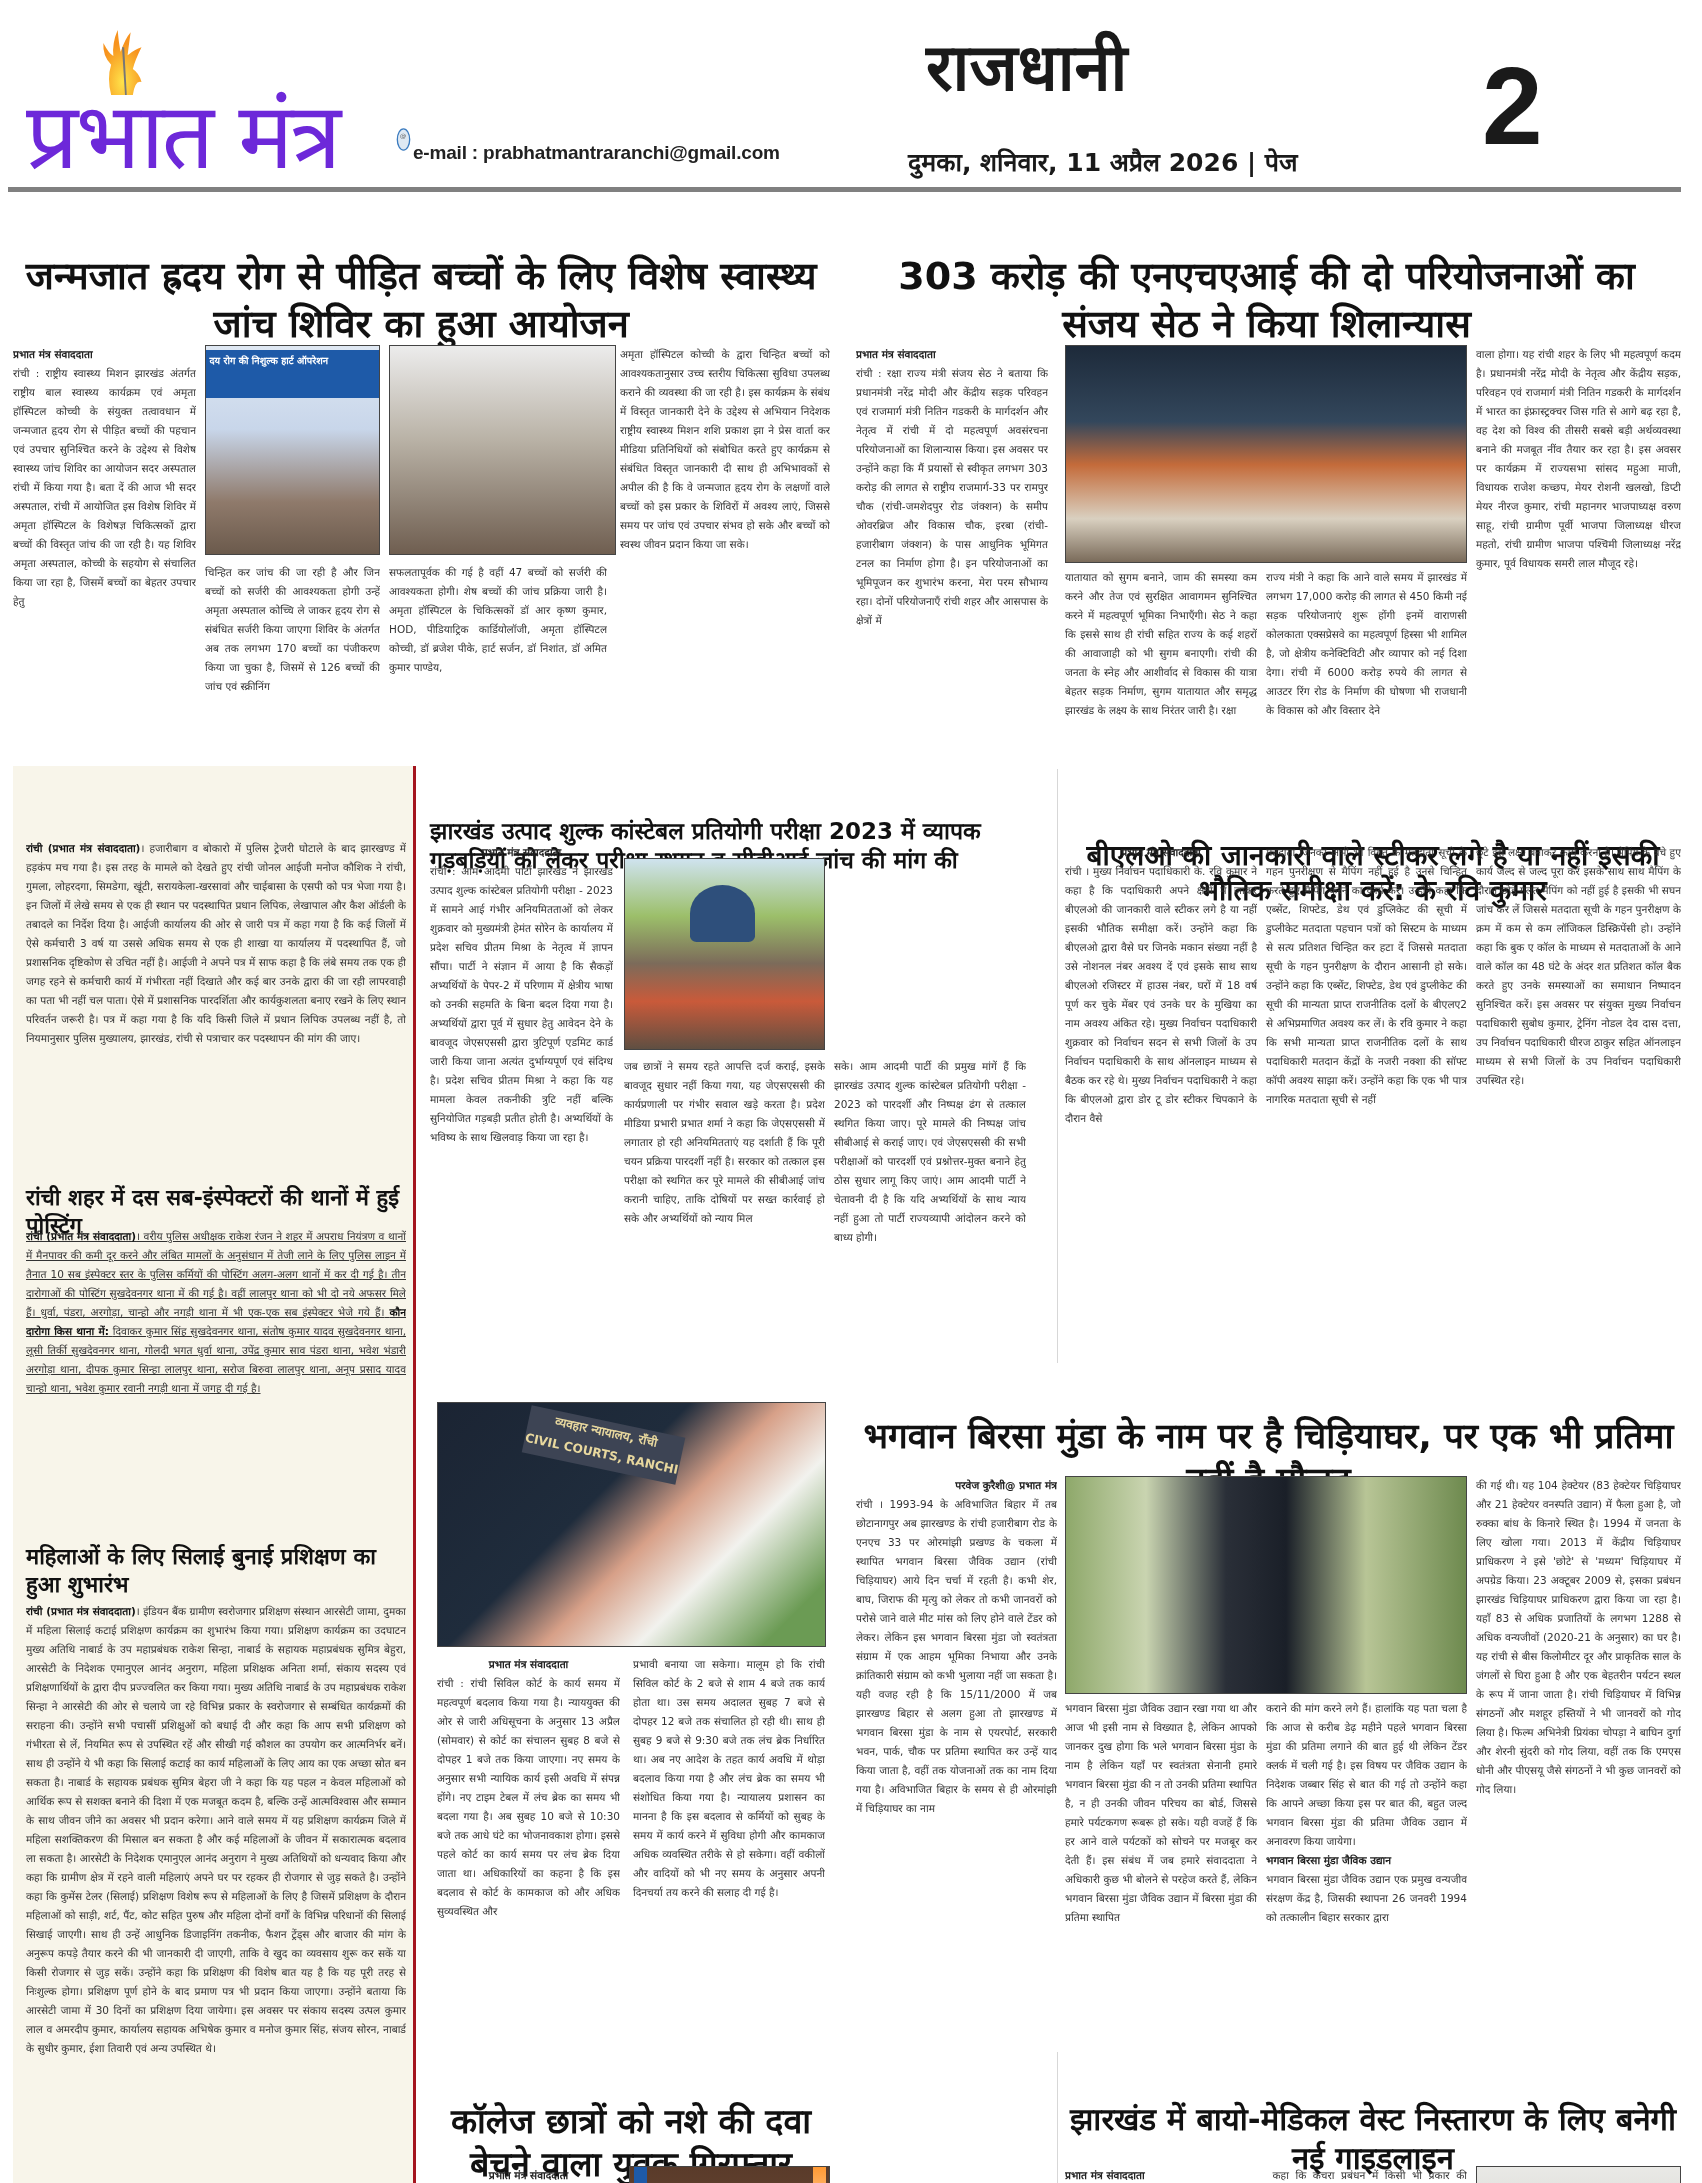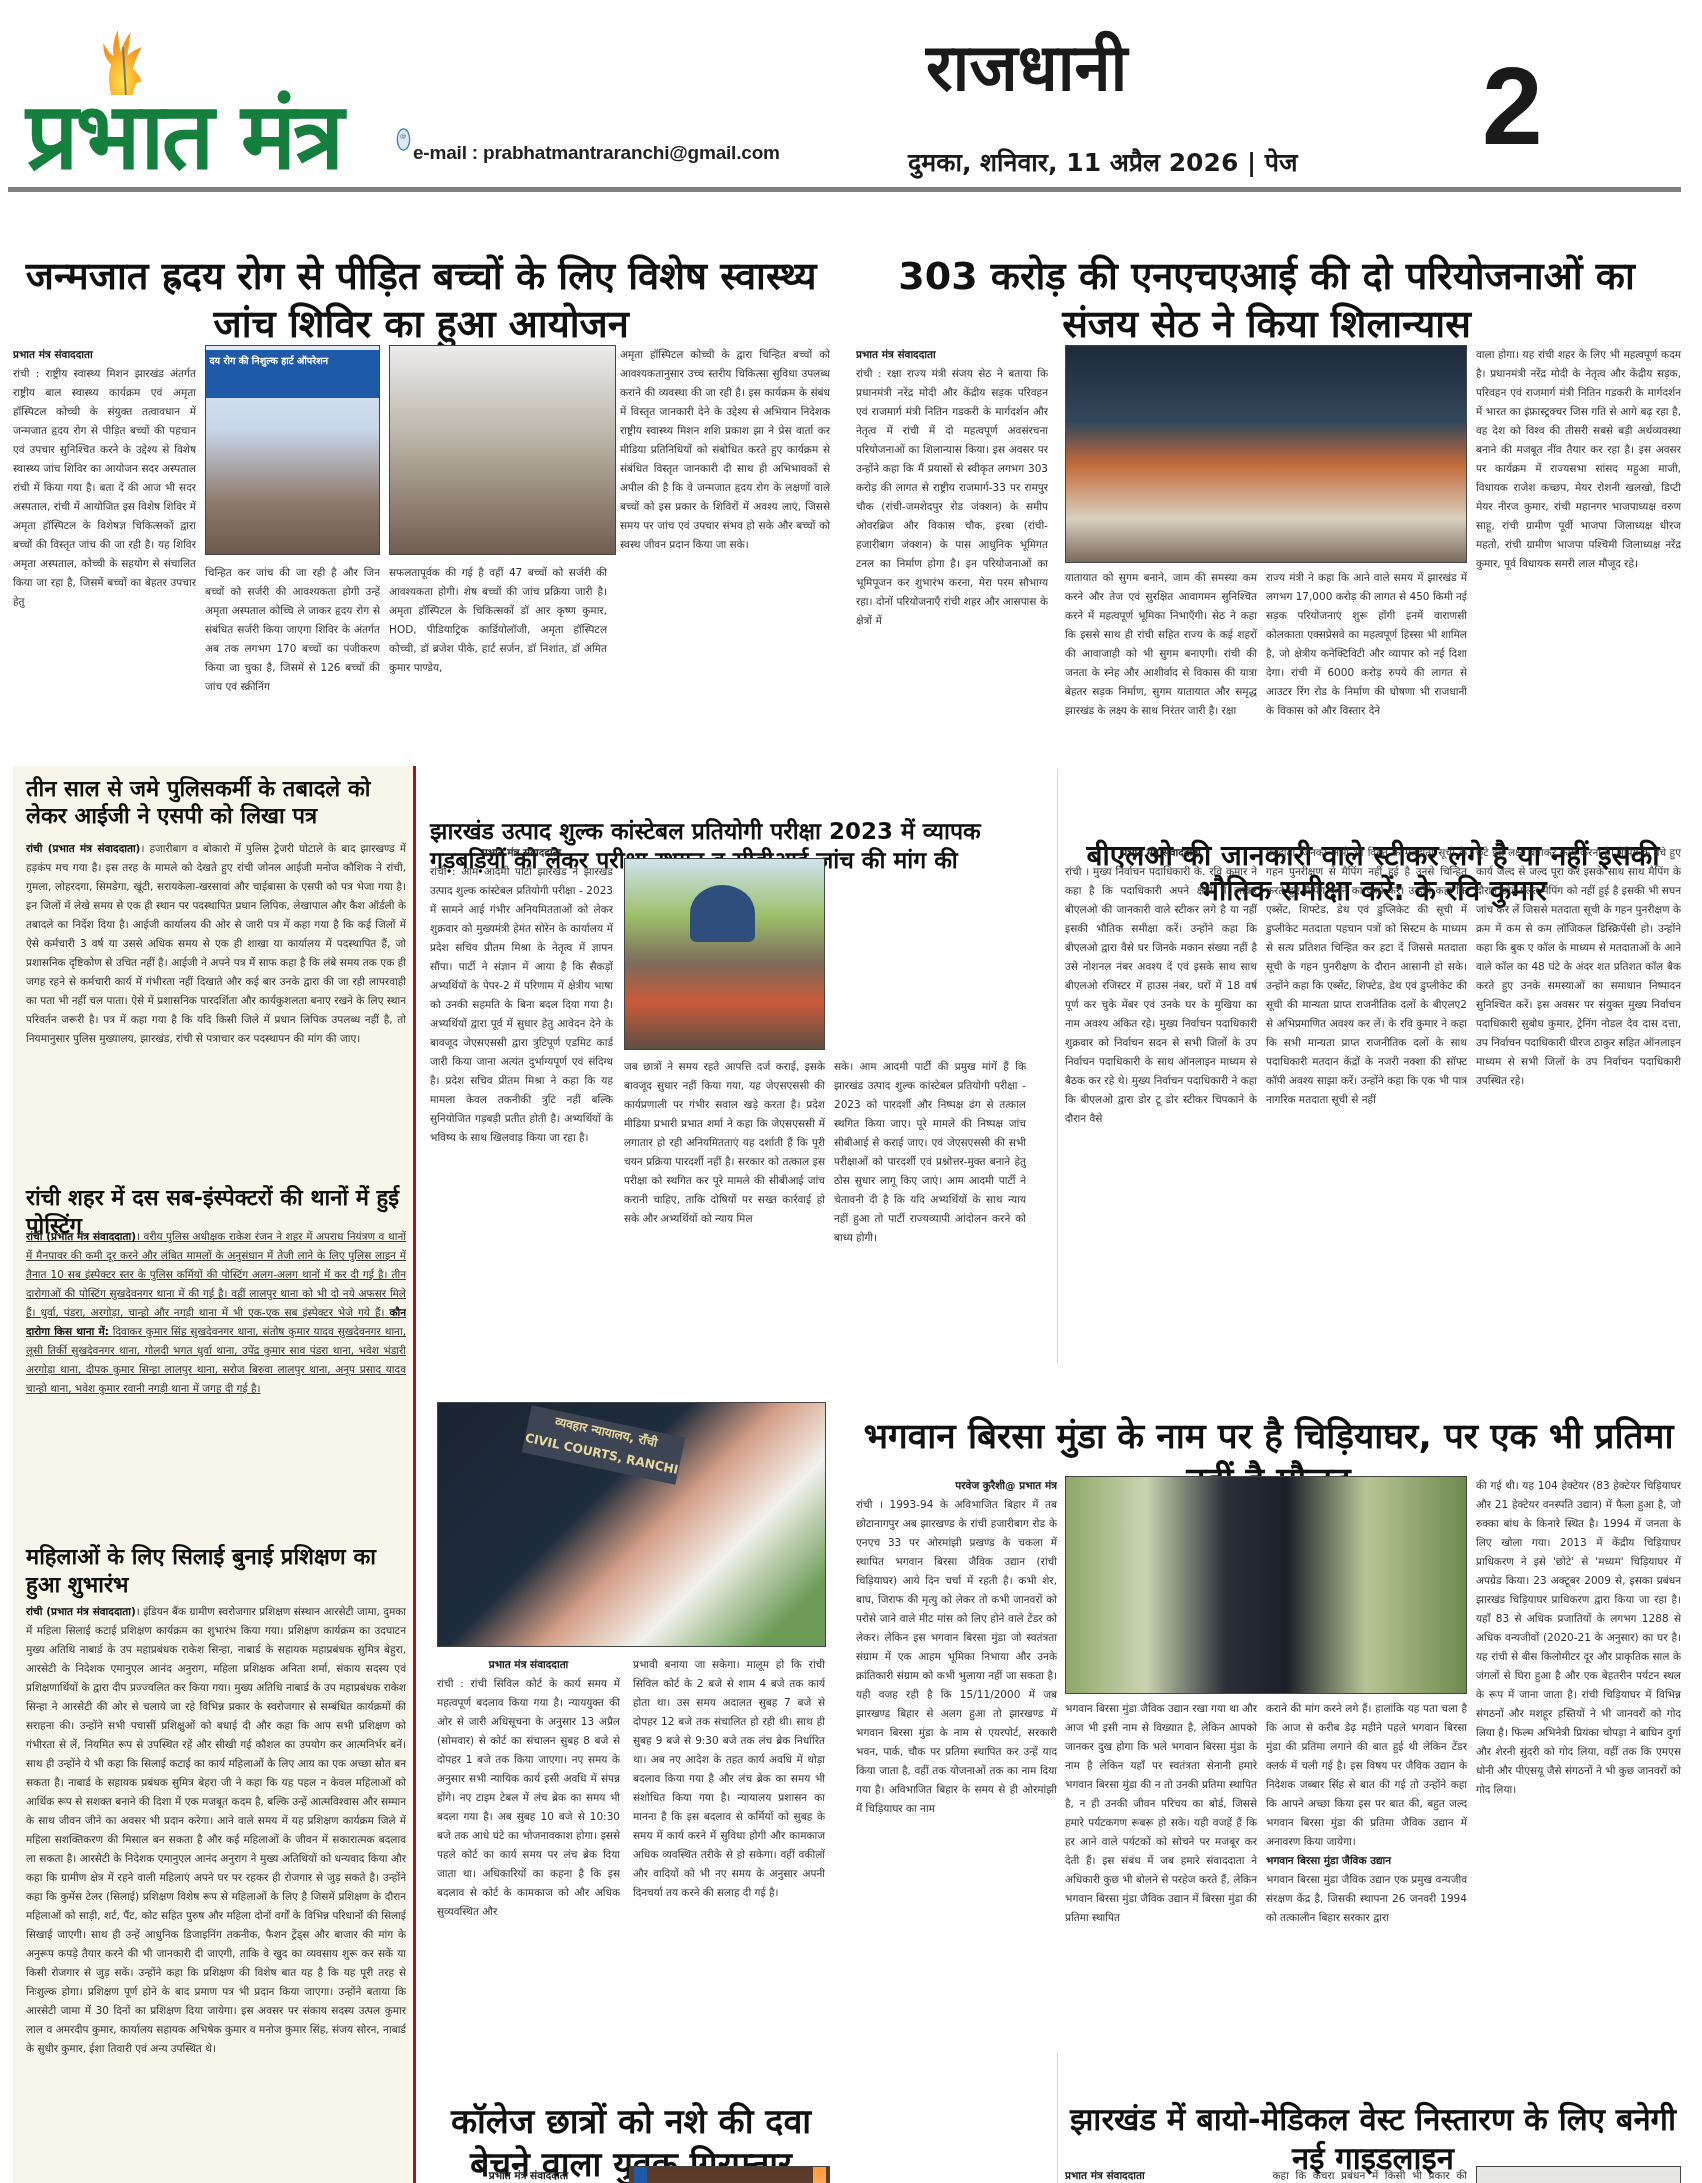--- a/index.html
+++ b/index.html
@@ -4,21 +4,21 @@
 <style>
   * { box-sizing: border-box; margin: 0; padding: 0; }
   html, body { width: 1702px; height: 2682px; background: #ffffff; overflow: hidden; }
   body { font-family: "DejaVu Sans", "Liberation Sans", sans-serif; color: #1a1a1a; position: relative; }
 
   .abs { position: absolute; }
 
   
   .masthead { left: 0; top: 0; width: 1702px; height: 192px; }
   .logo-wrap { position: absolute; left: 26px; top: 26px; width: 393px; height: 157px; }
-  .logo-text { position: absolute; left: 0; top: 65px; font-size: 92px; font-weight: bold; line-height: 1; color: #15803d; letter-spacing: -2.6px; }
+  .logo-text { position: absolute; left: 0; top: 65px; font-size: 92px; font-weight: normal; line-height: 1; color: #6d28d9; letter-spacing: -2.6px; }
   .sun { position: absolute; left: 72px; top: 4.4px; width: 48px; height: 65px; }
   .email { position: absolute; left: 413px; top: 142px; font-family: "Liberation Sans", sans-serif; font-weight: bold; font-size: 19px; color: #222; letter-spacing: -0.2px; }
   .email-icon { position: absolute; left: 396px; top: 128px; width: 15px; height: 23px; }
   .section-title { position: absolute; left: 926px; top: 35px; font-size: 65px; font-weight: bold; color: #1a1a1a; line-height: 1; }
   .dateline { position: absolute; left: 908px; top: 144px; font-size: 25px; font-weight: bold; color: #1a1a1a; }
   .page-num { position: absolute; left: 1482px; top: 52px; font-family: "Liberation Sans", sans-serif; font-size: 109px; font-weight: bold; color: #1a1a1a; line-height: 1; }
   .rule { position: absolute; top: 187px; height: 4.8px; background: #808080; }
 
   
   .hl { position: absolute; font-weight: bold; color: #111; text-align: center; line-height: 1.25; margin-top: 48px; }
@@ -87,21 +87,20 @@
 <div class="col" style="left:856px; top:345px; width:192px; height:415px;">
   <div class="byline">प्रभात मंत्र संवाददाता</div>
   <div>रांची : रक्षा राज्य मंत्री संजय सेठ ने बताया कि प्रधानमंत्री नरेंद्र मोदी और केंद्रीय सड़क परिवहन एवं राजमार्ग मंत्री नितिन गडकरी के मार्गदर्शन और नेतृत्व में रांची में दो महत्वपूर्ण अवसंरचना परियोजनाओं का शिलान्यास किया। इस अवसर पर उन्होंने कहा कि मैं प्रयासों से स्वीकृत लगभग 303 करोड़ की लागत से राष्ट्रीय राजमार्ग-33 पर रामपुर चौक (रांची-जमशेदपुर रोड जंक्शन) के समीप ओवरब्रिज और विकास चौक, इरबा (रांची-हजारीबाग जंक्शन) के पास आधुनिक भूमिगत टनल का निर्माण होगा है। इन परियोजनाओं का भूमिपूजन कर शुभारंभ करना, मेरा परम सौभाग्य रहा। दोनों परियोजनाएँ रांची शहर और आसपास के क्षेत्रों में</div>
 </div>
 <div class="photo" style="left:1065px; top:345px; width:402px; height:218px; background:linear-gradient(180deg,#1d2a3a 0%,#33475c 35%,#c46b3a 55%,#d9d0c0 80%,#7a6b5a 100%);"></div>
 <div class="col" style="left:1065px; top:568px; width:192px; height:192px;">यातायात को सुगम बनाने, जाम की समस्या कम करने और तेज एवं सुरक्षित आवागमन सुनिश्चित करने में महत्वपूर्ण भूमिका निभाएँगी। सेठ ने कहा कि इससे साथ ही रांची सहित राज्य के कई शहरों की आवाजाही को भी सुगम बनाएगी। रांची की जनता के स्नेह और आशीर्वाद से विकास की यात्रा बेहतर सड़क निर्माण, सुगम यातायात और समृद्ध झारखंड के लक्ष्य के साथ निरंतर जारी है। रक्षा</div>
 <div class="col" style="left:1266px; top:568px; width:201px; height:192px;">राज्य मंत्री ने कहा कि आने वाले समय में झारखंड में लगभग 17,000 करोड़ की लागत से 450 किमी नई सड़क परियोजनाएं शुरू होंगी इनमें वाराणसी कोलकाता एक्सप्रेसवे का महत्वपूर्ण हिस्सा भी शामिल है, जो क्षेत्रीय कनेक्टिविटी और व्यापार को नई दिशा देगा। रांची में 6000 करोड़ रुपये की लागत से आउटर रिंग रोड के निर्माण की घोषणा भी राजधानी के विकास को और विस्तार देने</div>
 <div class="col" style="left:1476px; top:345px; width:205px; height:415px;">वाला होगा। यह रांची शहर के लिए भी महत्वपूर्ण कदम है। प्रधानमंत्री नरेंद्र मोदी के नेतृत्व और केंद्रीय सड़क, परिवहन एवं राजमार्ग मंत्री नितिन गडकरी के मार्गदर्शन में भारत का इंफ्रास्ट्रक्चर जिस गति से आगे बढ़ रहा है, वह देश को विश्व की तीसरी सबसे बड़ी अर्थव्यवस्था बनाने की मजबूत नींव तैयार कर रहा है। इस अवसर पर कार्यक्रम में राज्यसभा सांसद महुआ माजी, विधायक राजेश कच्छप, मेयर रोशनी खलखो, डिप्टी मेयर नीरज कुमार, रांची महानगर भाजपाध्यक्ष वरुण साहू, रांची ग्रामीण पूर्वी भाजपा जिलाध्यक्ष धीरज महतो, रांची ग्रामीण भाजपा पश्चिमी जिलाध्यक्ष नरेंद्र कुमार, पूर्व विधायक समरी लाल मौजूद रहे।</div>
 
 <div class="sidebar">
-  <div class="sb-head" style="top:8.7px; width:376px;">तीन साल से जमे पुलिसकर्मी के तबादले को लेकर आईजी ने एसपी को लिखा पत्र</div>
   <div class="sb-text" style="top:65px; height:341px; overflow:hidden;margin-top:8px;">
     <b>रांची (प्रभात मंत्र संवाददाता)</b><span>। हजारीबाग व बोकारो में पुलिस ट्रेजरी घोटाले के बाद झारखण्ड में हड़कंप मच गया है। इस तरह के मामले को देखते हुए रांची जोनल आईजी मनोज कौशिक ने रांची, गुमला, लोहरदगा, सिमडेगा, खूंटी, सरायकेला-खरसावां और चाईबासा के एसपी को पत्र भेजा गया है। इन जिलों में लेखे समय से एक ही स्थान पर पदस्थापित प्रधान लिपिक, लेखापाल और कैश ऑर्डली के तबादले का निर्देश दिया है। आईजी कार्यालय की ओर से जारी पत्र में कहा गया है कि कई जिलों में ऐसे कर्मचारी 3 वर्ष या उससे अधिक समय से एक ही शाखा या कार्यालय में पदस्थापित हैं, जो प्रशासनिक दृष्टिकोण से उचित नहीं है। आईजी ने अपने पत्र में साफ कहा है कि लंबे समय तक एक ही जगह रहने से कर्मचारी कार्य में गंभीरता नहीं दिखाते और कई बार उनके द्वारा की जा रही लापरवाही का पता भी नहीं चल पाता। ऐसे में प्रशासनिक पारदर्शिता और कार्यकुशलता बनाए रखने के लिए स्थान परिवर्तन जरूरी है। पत्र में कहा गया है कि यदि किसी जिले में प्रधान लिपिक उपलब्ध नहीं है, तो नियमानुसार पुलिस मुख्यालय, झारखंड, रांची से पत्राचार कर पदस्थापन की मांग की जाए।</span>
   </div>
 
   <div class="sb-head" style="top:402px; width:376px;margin-top:16px;">रांची शहर में दस सब-इंस्पेक्टरों की थानों में हुई पोस्टिंग</div>
   <div class="sb-text" style="top:461px; height:297px; overflow:hidden;text-decoration:underline;">
     <b>रांची (प्रभात मंत्र संवाददाता)</b><span>। वरीय पुलिस अधीक्षक राकेश रंजन ने शहर में अपराध नियंत्रण व थानों में मैनपावर की कमी दूर करने और लंबित मामलों के अनुसंधान में तेजी लाने के लिए पुलिस लाइन में तैनात 10 सब इंस्पेक्टर स्तर के पुलिस कर्मियों की पोस्टिंग अलग-अलग थानों में कर दी गई है। तीन दारोगाओं की पोस्टिंग सुखदेवनगर थाना में की गई है। वहीं लालपुर थाना को भी दो नये अफसर मिले हैं। धुर्वा, पंडरा, अरगोड़ा, चान्हो और नगड़ी थाना में भी एक-एक सब इंस्पेक्टर भेजे गये हैं।</span>
     <b>कौन दारोगा किस थाना में:</b>
     <span>दिवाकर कुमार सिंह सुखदेवनगर थाना, संतोष कुमार यादव सुखदेवनगर थाना, लूसी तिर्की सुखदेवनगर थाना, गोलदी भगत धुर्वा थाना, उपेंद्र कुमार साव पंडरा थाना, भवेश भंडारी अरगोड़ा थाना, दीपक कुमार सिन्हा लालपुर थाना, सरोज बिरुवा लालपुर थाना, अनूप प्रसाद यादव चान्हो थाना, भवेश कुमार रवानी नगड़ी थाना में जगह दी गई है।</span>
   </div>

